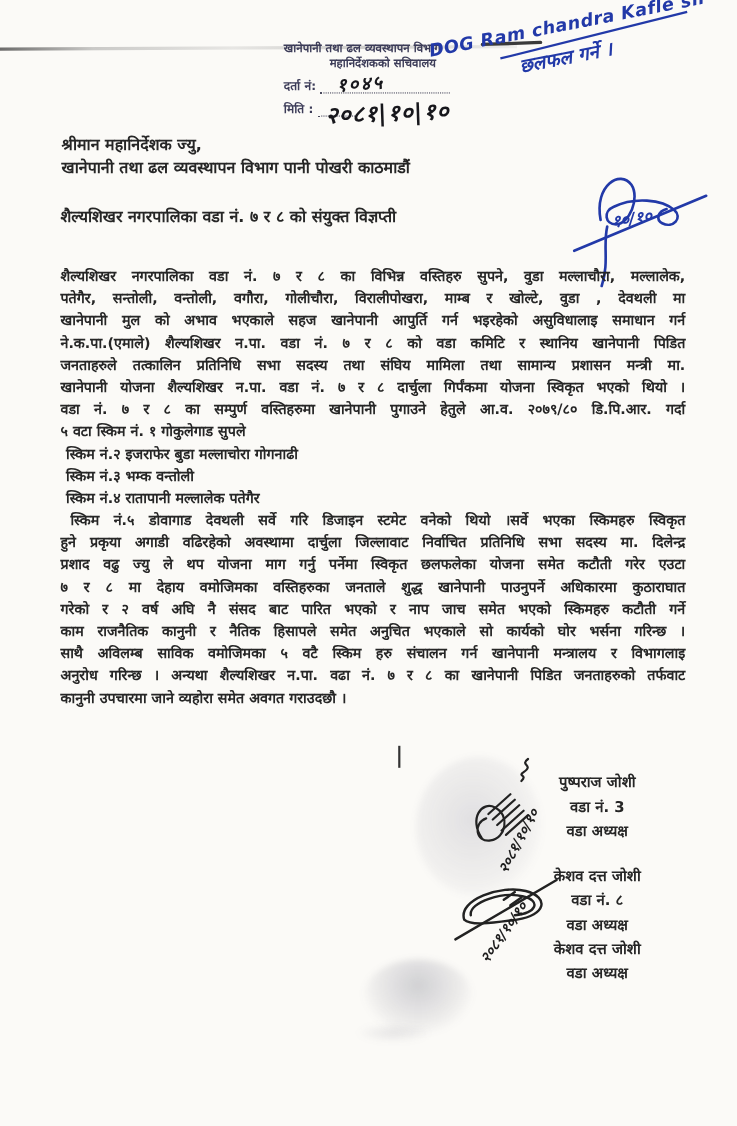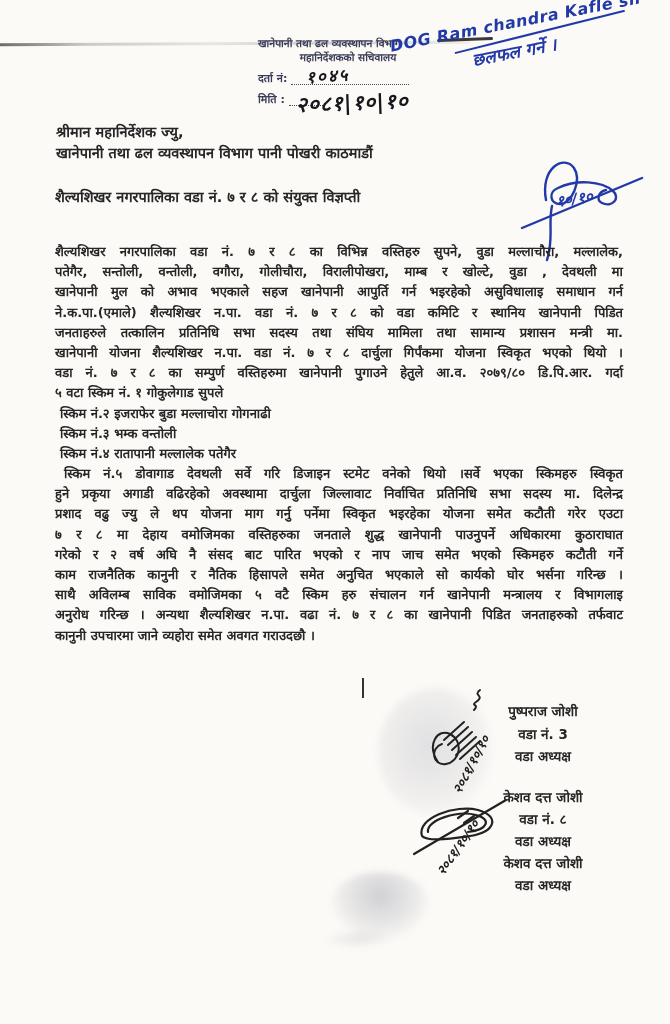--- a/index.html
+++ b/index.html
@@ -112,21 +112,21 @@
     <div class="ln j">ने.क.पा.(एमाले) शैल्यशिखर न.पा. वडा नं. ७ र ८ को वडा कमिटि र स्थानिय खानेपानी पिडित</div>
     <div class="ln j">जनताहरुले तत्कालिन प्रतिनिधि सभा सदस्य तथा संघिय मामिला तथा सामान्य प्रशासन मन्त्री मा.</div>
     <div class="ln j">खानेपानी योजना शैल्यशिखर न.पा. वडा नं. ७ र ८ दार्चुला गिर्पंकमा योजना स्विकृत भएको थियो ।</div>
     <div class="ln j">वडा नं. ७ र ८ का सम्पुर्ण वस्तिहरुमा खानेपानी पुगाउने हेतुले आ.व. २०७९/८० डि.पि.आर. गर्दा</div>
     <div class="ln">५ वटा स्किम नं. १ गोकुलेगाड सुपले</div>
     <div class="ln ind2">स्किम नं.२ इजराफेर बुडा मल्लाचोरा गोगनाढी</div>
     <div class="ln ind2">स्किम नं.३ भम्क वन्तोली</div>
     <div class="ln ind2">स्किम नं.४ रातापानी मल्लालेक पतेगैर</div>
     <div class="ln j ind">स्किम नं.५ डोवागाड देवथली सर्वे गरि डिजाइन स्टमेट वनेको थियो ।सर्वे भएका स्किमहरु स्विकृत</div>
     <div class="ln j">हुने प्रकृया अगाडी वढिरहेको अवस्थामा दार्चुला जिल्लावाट निर्वाचित प्रतिनिधि सभा सदस्य मा. दिलेन्द्र</div>
-    <div class="ln j">प्रशाद वढु ज्यु ले थप योजना माग गर्नु पर्नेमा स्विकृत भइरहेका योजना समेत कटौती गरेर एउटा</div>
+    <div class="ln j">प्रशाद वढु ज्यु ले थप योजना माग गर्नु पर्नेमा स्विकृत छलफलेका योजना समेत कटौती गरेर एउटा</div>
     <div class="ln j">७ र ८ मा देहाय वमोजिमका वस्तिहरुका जनताले शुद्ध खानेपानी पाउनुपर्ने अधिकारमा कुठाराघात</div>
     <div class="ln j">गरेको र २ वर्ष अघि नै संसद बाट पारित भएको र नाप जाच समेत भएको स्किमहरु कटौती गर्ने</div>
     <div class="ln j">काम राजनैतिक कानुनी र नैतिक हिसापले समेत अनुचित भएकाले सो कार्यको घोर भर्सना गरिन्छ ।</div>
     <div class="ln j">साथै अविलम्ब साविक वमोजिमका ५ वटै स्किम हरु संचालन गर्न खानेपानी मन्त्रालय र विभागलाइ</div>
     <div class="ln j">अनुरोध गरिन्छ । अन्यथा शैल्यशिखर न.पा. वढा नं. ७ र ८ का खानेपानी पिडित जनताहरुको तर्फवाट</div>
     <div class="ln">कानुनी उपचारमा जाने व्यहोरा समेत अवगत गराउदछौ ।</div>
   </div>
 
   <svg width="100" height="115" viewBox="0 0 100 115" style="left:418px;top:682px;">
     <g fill="none" stroke="#222" stroke-width="2" stroke-linecap="round">

